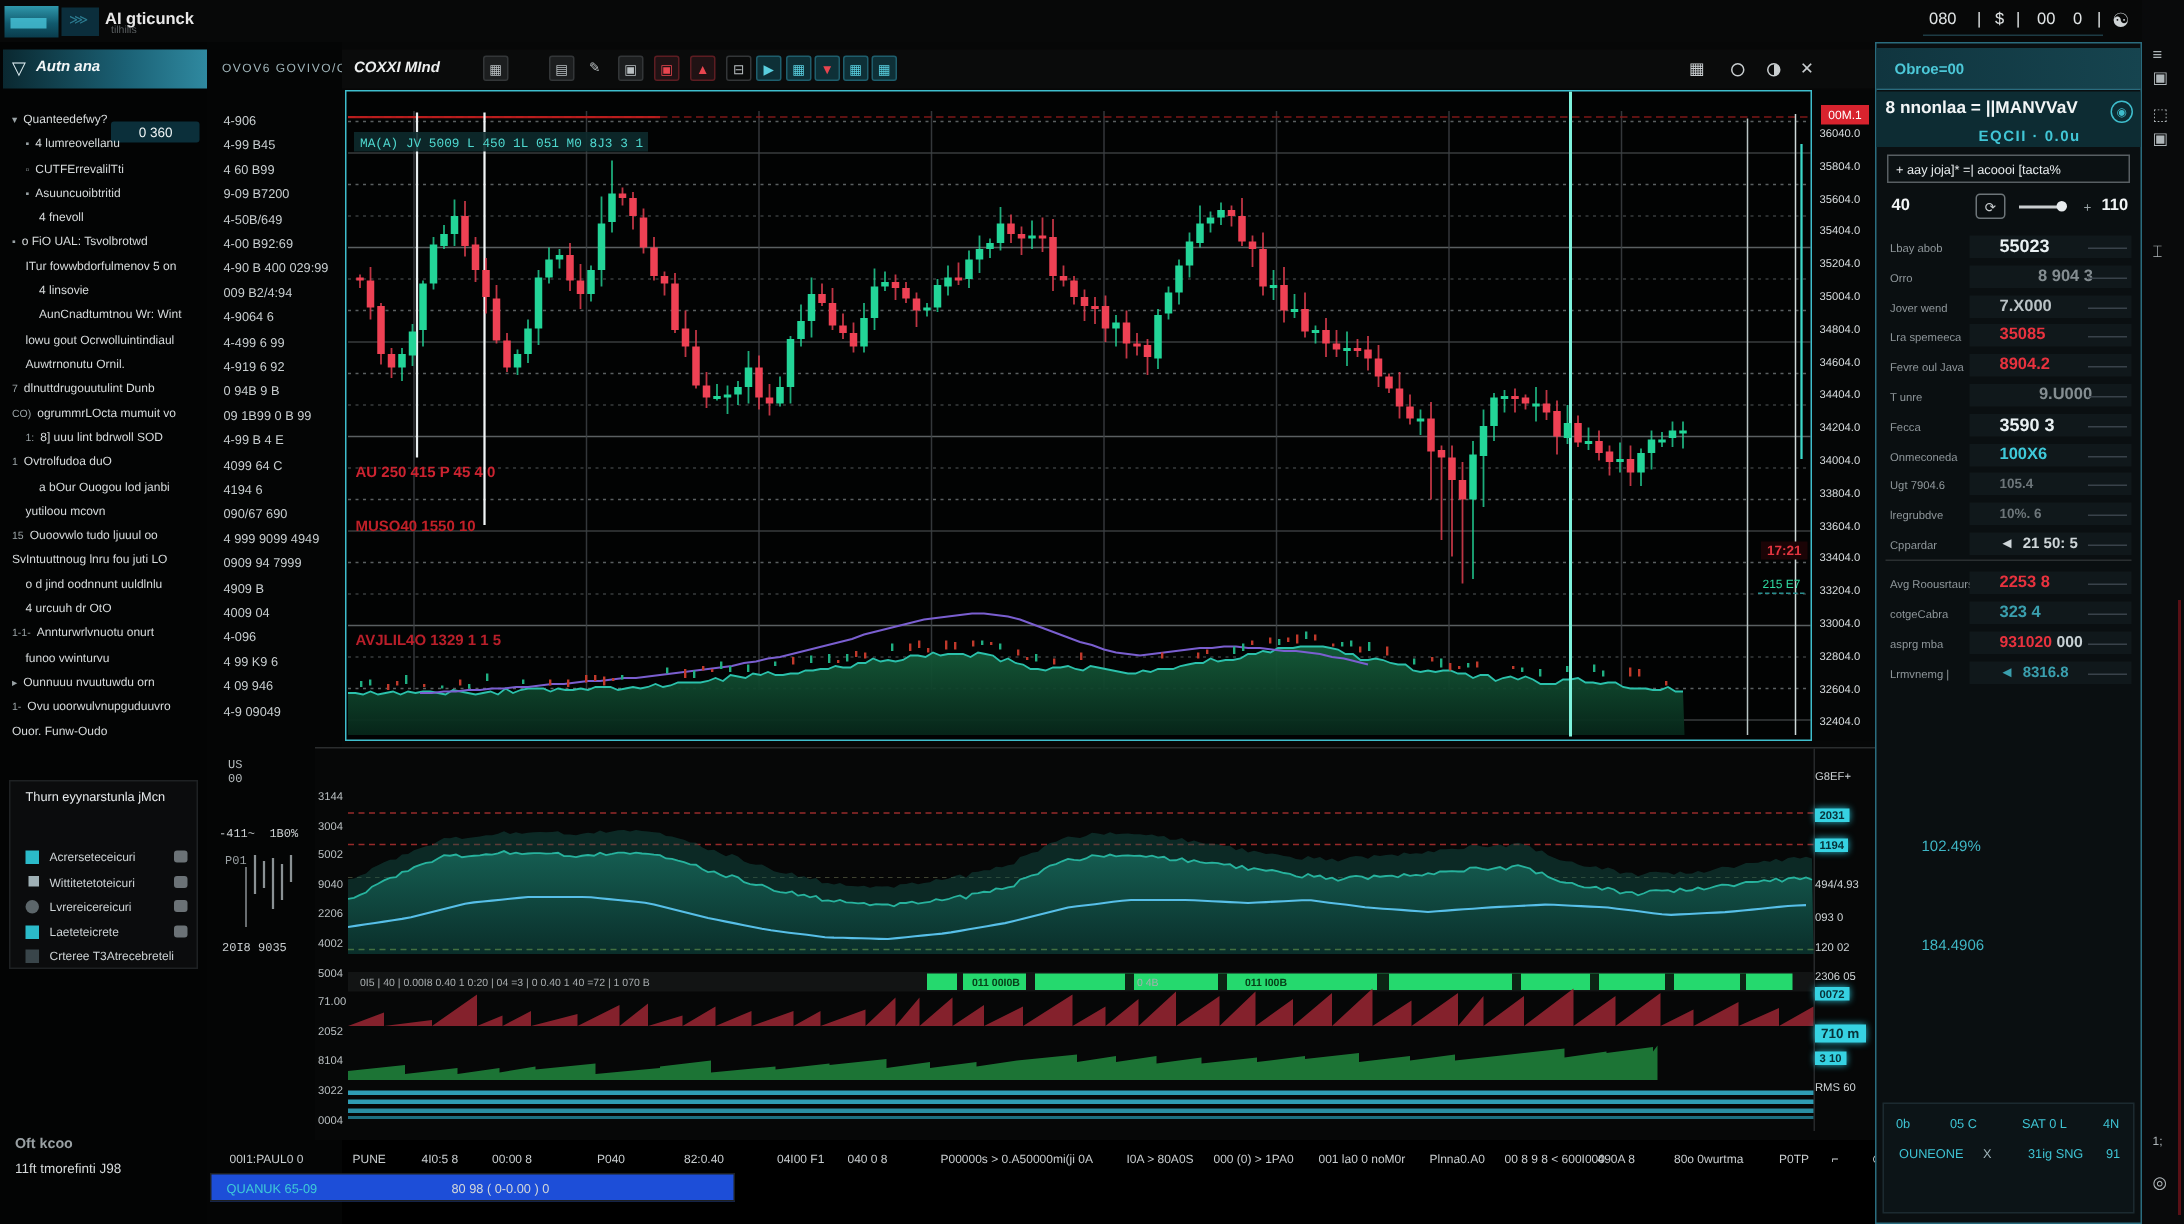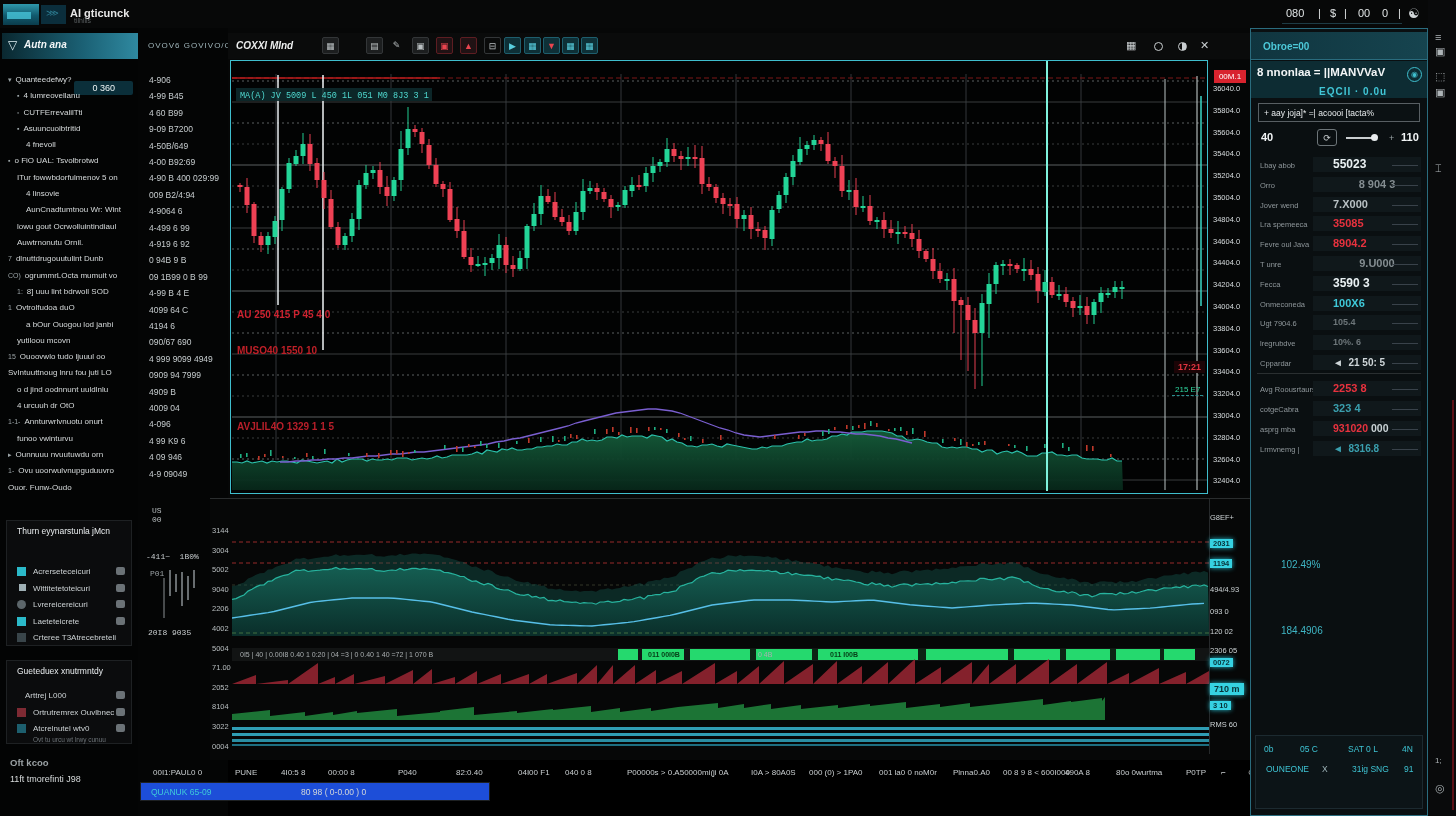--- a/index.html
+++ b/index.html
@@ -148,28 +148,20 @@
 <div class="srow" style="top:438px;left:8px"><span class="li-ic">1-</span><span>Ovu uoorwulvnupguduuvro</span></div>
 <div class="srow" style="top:455px;left:8px"><span>Ouor. Funw-Oudo</span></div>
   <div class="panel" style="top:492px; height:126px;">
     <div class="ph">Thurn eyynarstunla jMcn</div>
     <div style="height:24px"></div>
     <div class="pitem"><span class="sq" style="background:#2bbac9"></span>Acrerseteceicuri<span class="cam"></span></div>
     <div class="pitem"><span class="sq" style="background:#9fb0b5;width:7px;height:7px;left:12px"></span>Wittitetetoteicuri<span class="cam"></span></div>
     <div class="pitem"><span class="sq" style="background:#5c666a;border-radius:50%"></span>Lvrereicereicuri<span class="cam"></span></div>
     <div class="pitem"><span class="sq" style="background:#2bbac9"></span>Laeteteicrete<span class="cam"></span></div>
     <div class="pitem"><span class="sq" style="background:#39454a"></span>Crteree T3Atrecebreteli</div>
-  </div>
-  <div class="panel" style="top:632px; height:84px;">
-    <div class="ph">Gueteduex xnutrmntdy</div>
-      <div style="height:8px"></div>
-    <div class="pitem" style="padding-left:18px">Arttrej L000<span class="cam"></span></div>
-    <div class="pitem"><span class="sq" style="background:#7e2a33"></span>Ortrutremrex Ouvlbnec<span class="cam"></span></div>
-    <div class="pitem"><span class="sq" style="background:#1d5f6e"></span>Atcrelnutel wtv0<span class="cam"></span></div>
-    <div style="color:#6d7478;font-size:6.5px;padding-left:26px;margin-top:-2px">Ovt tu urcu wt lrwy cunuu</div>
   </div>
   <div class="srow" style="top:729px;left:10px;color:#9aa1a4;font-size:9.5px;font-weight:bold">Oft kcoo</div>
   <div class="srow" style="top:746px;left:10px;font-size:9px">11ft tmorefinti J98</div>
 </div>
 
 <div id="pcol">
   <div id="pcolh">OVOV6 GOVIVO/CW</div>
   <div class="prow" style="top:47px">4-906</div>
 <div class="prow" style="top:63px">4-99 B45</div>
 <div class="prow" style="top:80px">4 60 B99</div>

